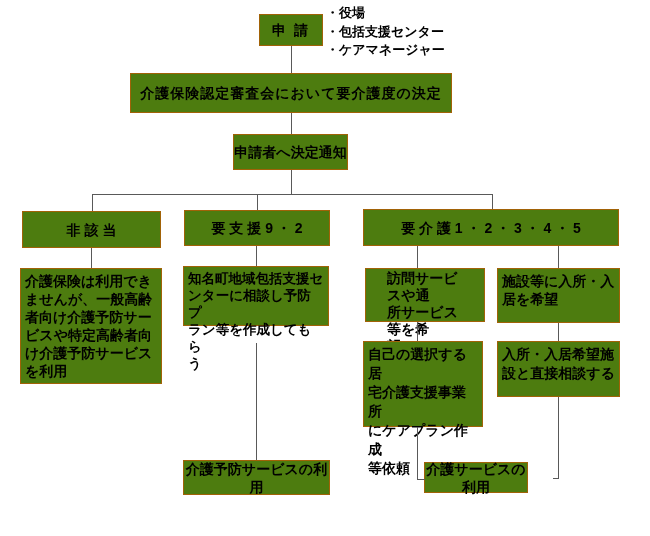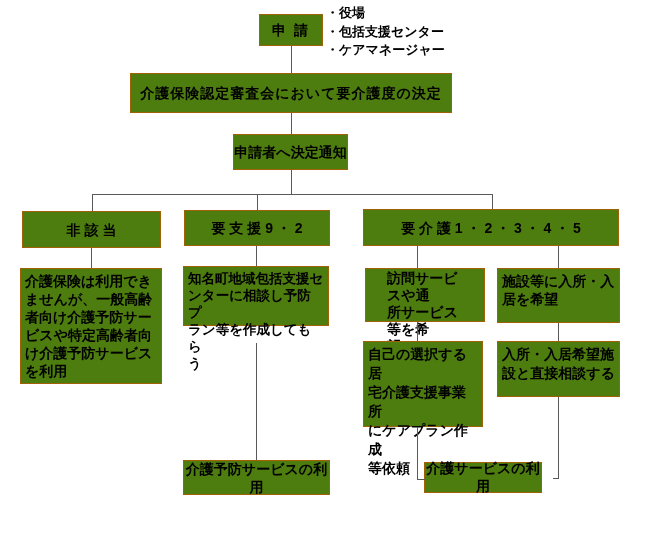--- a/index.html
+++ b/index.html
@@ -77,21 +77,21 @@
 宅介護支援事業所
 にケアプラン作成
 等依頼</div>
 
   <div class="node textblock" style="left:497px;top:341px;width:123px;height:56px;line-height:19px;">入所・入居希望施
 設と直接相談する</div>
 
   <div class="node center" style="left:183px;top:460px;width:147px;height:35px;">
     <span>介護予防サービスの利用</span>
   </div>
-  <div class="node center" style="left:424px;top:462px;width:118px;height:31px;font-family:Liberation Mono, monospace;">
+  <div class="node center" style="left:424px;top:462px;width:104px;height:31px;">
     <span>介護サービスの利用</span>
   </div>
 
   <div class="vline" style="left:291px;top:46px;height:27px;"></div>
   <div class="vline" style="left:291px;top:113px;height:21px;"></div>
   <div class="vline" style="left:291px;top:170px;height:24px;"></div>
   <div class="hline" style="left:92px;top:194px;width:401px;"></div>
   <div class="vline" style="left:92px;top:194px;height:17px;"></div>
   <div class="vline" style="left:257px;top:194px;height:16px;"></div>
   <div class="vline" style="left:492px;top:194px;height:15px;"></div>

